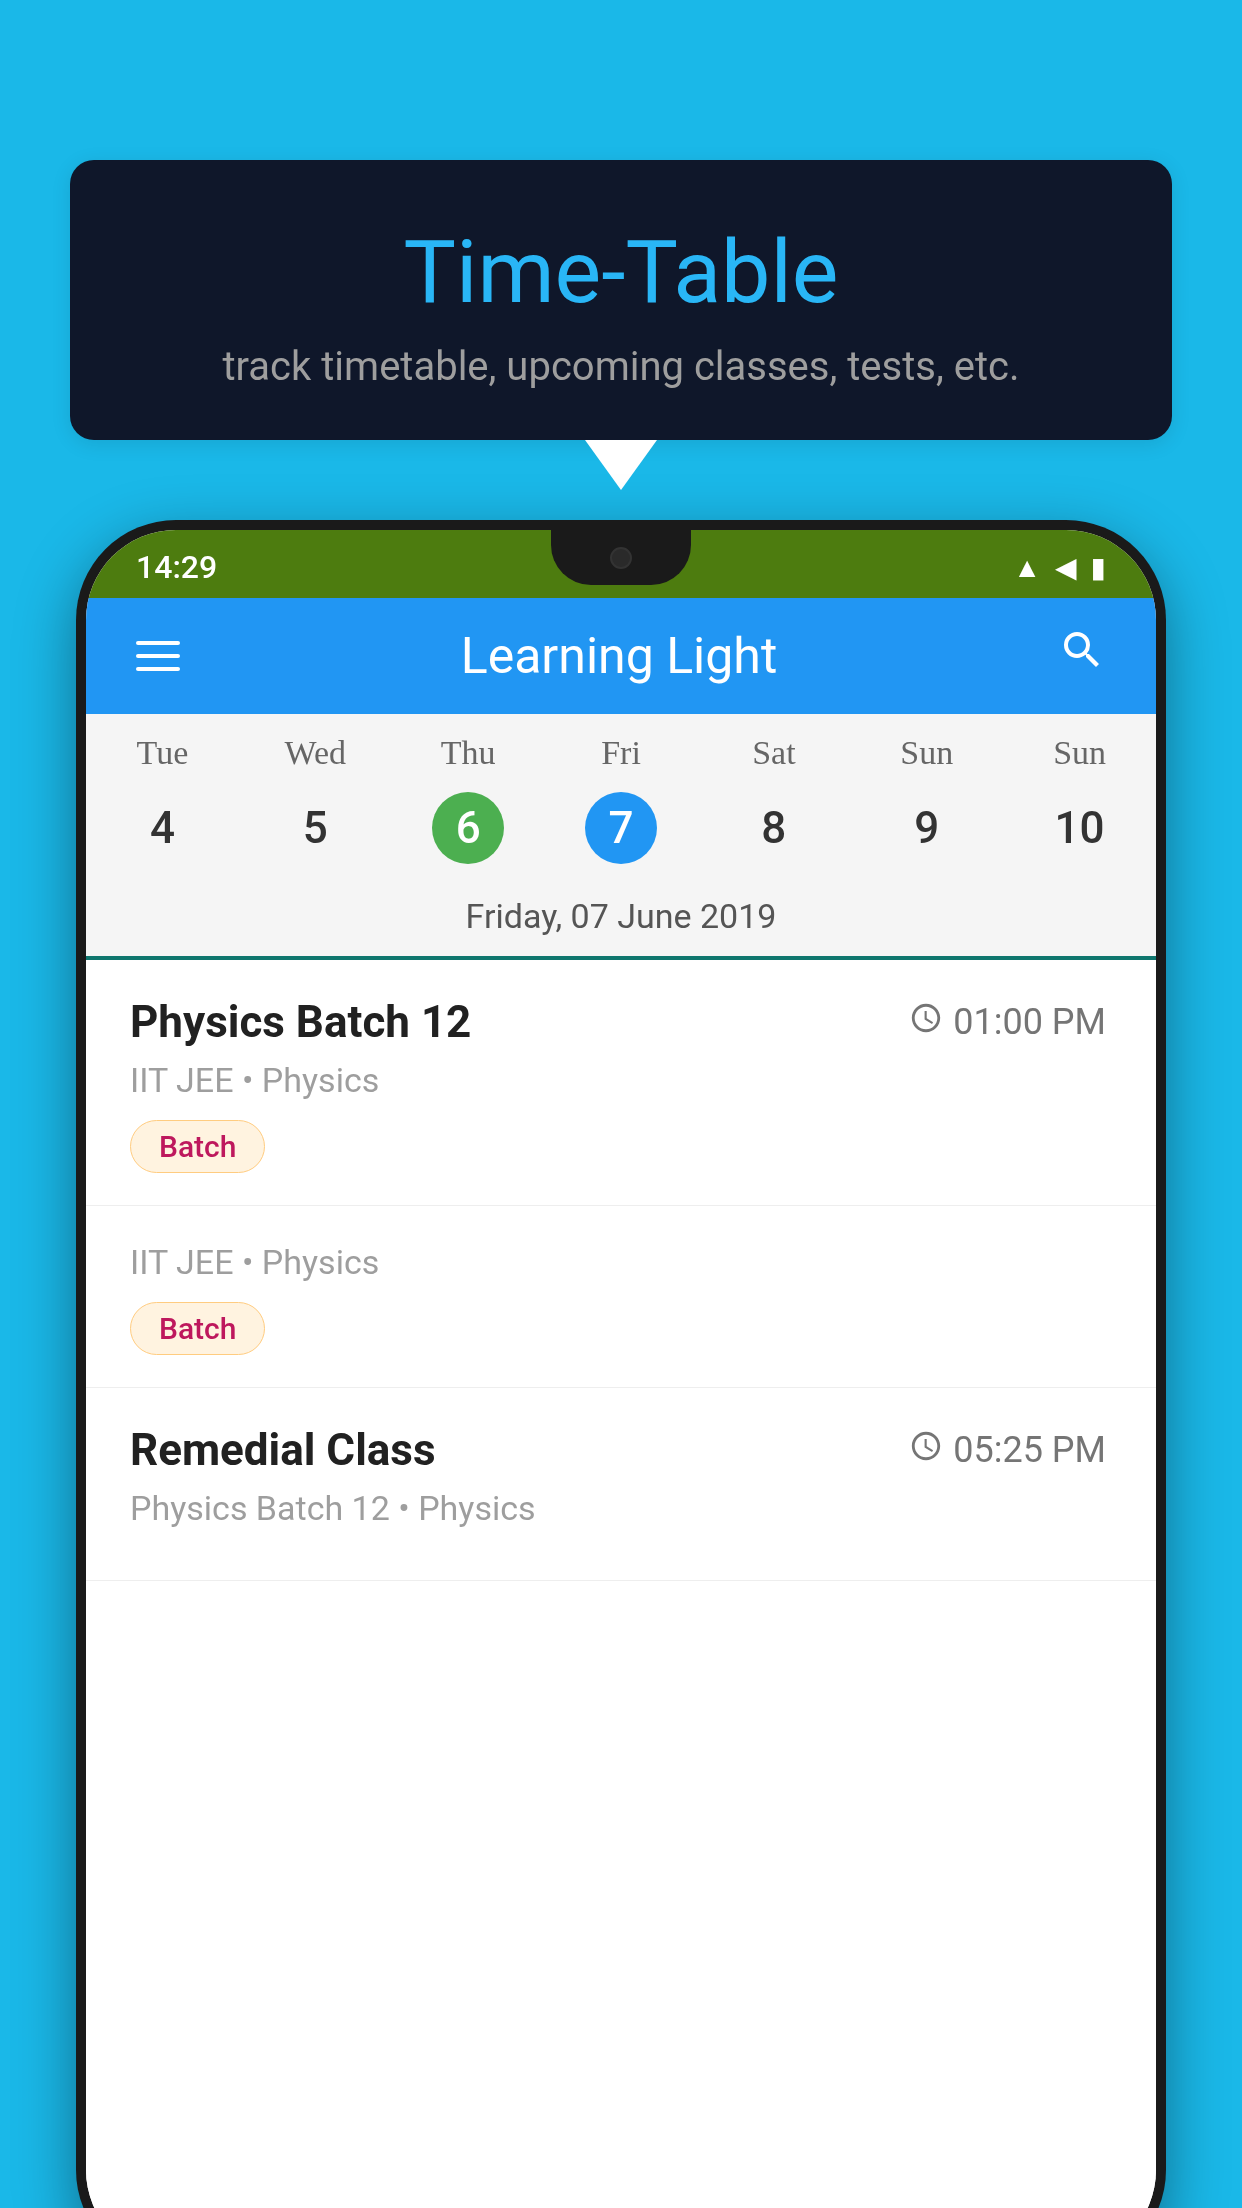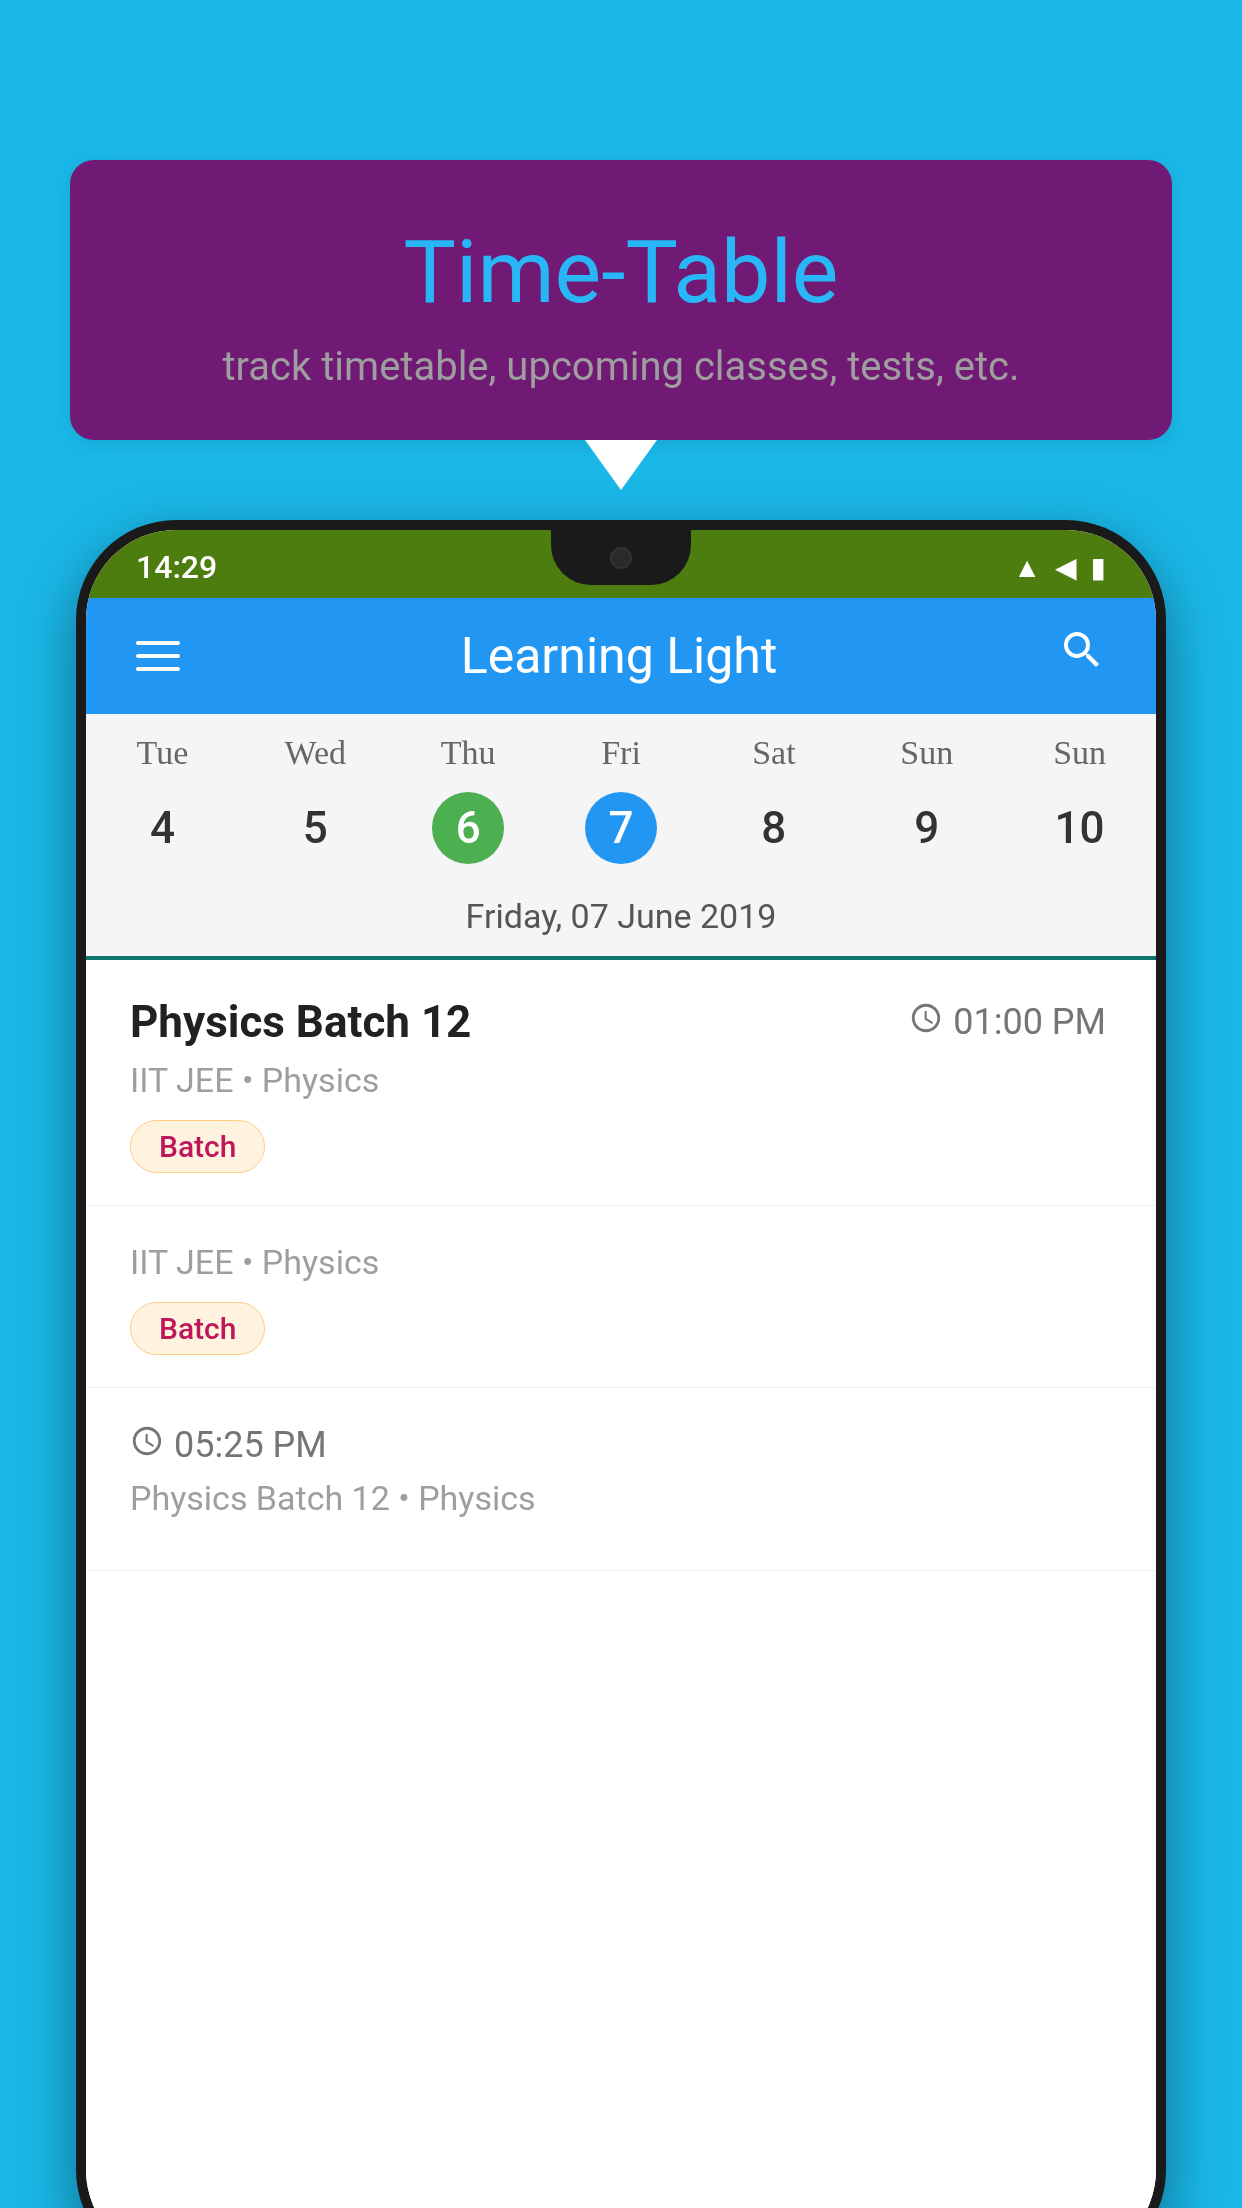--- a/index.html
+++ b/index.html
@@ -18,21 +18,21 @@
       position: absolute;
       top: 160px;
       left: 70px;
       right: 70px;
       display: flex;
       flex-direction: column;
       align-items: center;
     }
 
     .speech-bubble {
-      background: #701a75;
+      background: #0f172a;
       border-radius: 24px;
       padding: 60px 60px 50px 60px;
       text-align: center;
       width: 100%;
       box-shadow: 0 4px 20px rgba(0,0,0,0.1);
     }
 
     .speech-bubble-title {
       font-size: 88px;
       color: #29b6f6;
@@ -381,20 +381,21 @@
           <span class="batch-tag">Batch</span>
         </div>
 
         <div class="schedule-item">
           <div class="schedule-item-subtitle">IIT JEE • Physics</div>
           <span class="batch-tag">Batch</span>
         </div>
 
         <div class="schedule-item">
           <div class="schedule-item-header">
+            <span class="schedule-item-title">Remedial Class</span>
             <div class="schedule-item-time">
               <span class="clock-icon">
                 <svg width="34" height="34" viewBox="0 0 24 24" fill="#757575">
                   <path d="M11.99 2C6.47 2 2 6.48 2 12s4.47 10 9.99 10C17.52 22 22 17.52 22 12S17.52 2 11.99 2zM12 20c-4.42 0-8-3.58-8-8s3.58-8 8-8 8 3.58 8 8-3.58 8-8 8zm.5-13H11v6l5.25 3.15.75-1.23-4.5-2.67V7z"></path>
                 </svg>
               </span>
               <span>05:25 PM</span>
             </div>
           </div>
           <div class="schedule-item-subtitle">Physics Batch 12 • Physics</div>

